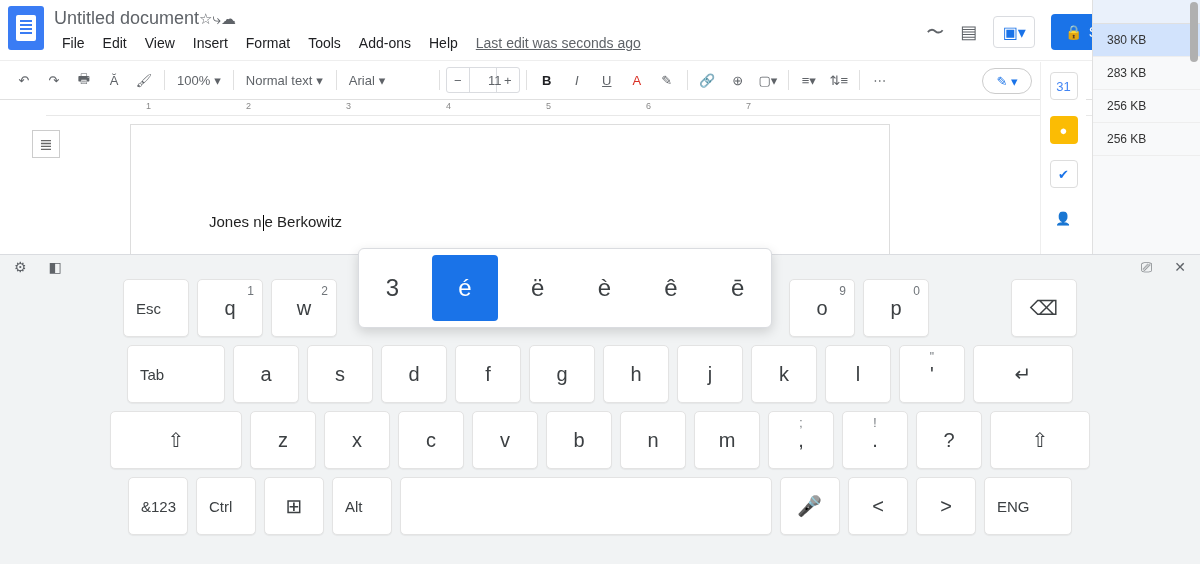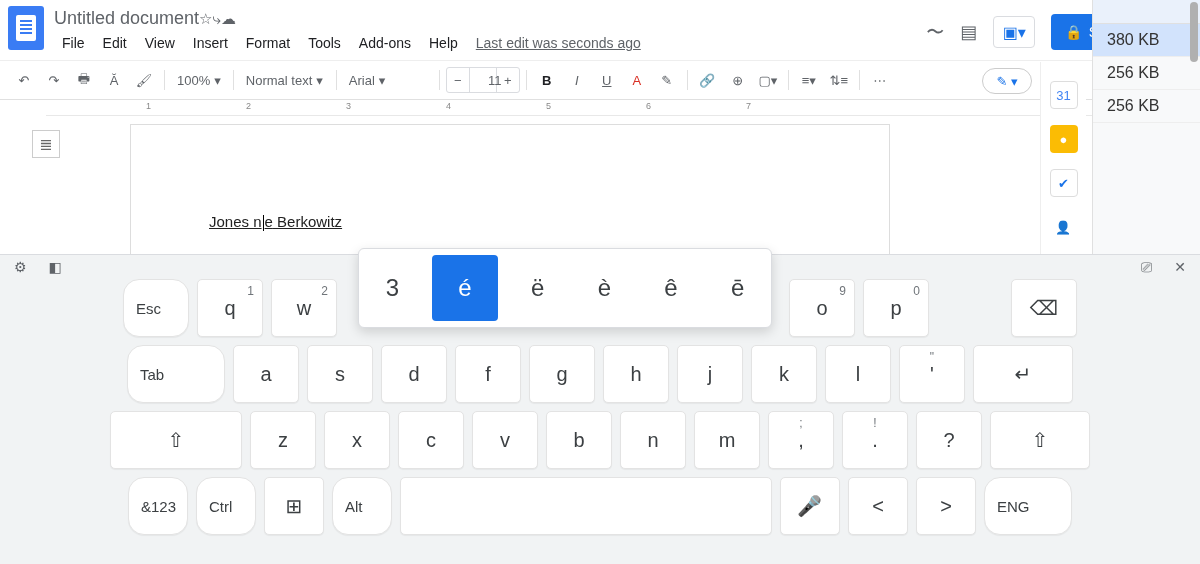--- a/index.html
+++ b/index.html
@@ -26,40 +26,40 @@
 .tsel { padding: 0 6px; display: flex; align-items: center; gap: 4px; cursor: pointer; }
 .fontbox { border: 1px solid #dadce0; border-radius: 3px; height: 26px; display: flex; align-items: center; }
 .fontbox .fb { width: 22px; display: flex; align-items: center; justify-content: center; cursor: pointer; height: 100%; }
 .fontbox .fv { width: 28px; text-align: center; border-left: 1px solid #dadce0; border-right: 1px solid #dadce0; height: 100%; display: flex; align-items: center; justify-content: center; padding-left: 24px; }
 .bold { font-weight: bold; color: #202124; }
 .italic { font-style: italic; }
 .under { text-decoration: underline; }
 .ruler { height: 16px; border-bottom: 1px solid #e8e8e8; position: relative; background: #fff; margin-left: 46px; margin-right: 48px; font-size: 9px; color: #888; }
 .rulnum { position: absolute; top: 1px; }
 .page { position: absolute; left: 130px; top: 124px; width: 760px; height: 380px; background: #fff; border: 1px solid #ddd; }
-.pagetext { position: absolute; left: 78px; top: 88px; font-size: 15px; color: #222; font-family: Arial; text-decoration: underline; }
+.pagetext { position: absolute; left: 78px; top: 88px; font-size: 15px; color: #222; font-family: Arial; }
 .pagetext .cursor { display: inline-block; width: 1px; height: 16px; background: #000; vertical-align: middle; margin: 0 1px; }
 .outline { position: absolute; left: 10px; top: 130px; width: 70px; }
 .outlineicon { width: 28px; height: 28px; border: 1px solid #ccc; display: flex; align-items: center; justify-content: center; cursor: pointer; color: #666; margin-left: 22px; }
-.sidepanel { position: absolute; right: 114px; top: 62px; width: 46px; height: 194px; border-left: 1px solid #eee; background: #fff; display: flex; flex-direction: column; align-items: center; gap: 16px; padding-top: 19px; }
+.sidepanel { position: absolute; right: 114px; top: 62px; width: 46px; height: 194px; border-left: 1px solid #eee; background: #fff; display: flex; flex-direction: column; align-items: center; gap: 16px; padding-top: 10px; }
 .sideicon { width: 28px; height: 28px; border-radius: 4px; display: flex; align-items: center; justify-content: center; font-size: 13px; color: #fff; cursor: pointer; }
 .filelist { position: absolute; right: 0; top: 0; width: 108px; height: 254px; background: #f8f9fa; border-left: 1px solid #e0e0e0; }
 .flhdr { height: 24px; border-bottom: 1px solid #e0e0e0; background: #eaf1fb; }
-.flitem { height: 33px; display: flex; align-items: center; justify-content: flex-start; padding-left: 14px; font-size: 16px; color: #333; border-bottom: 1px solid #eee; }
+.flitem { height: 33px; display: flex; align-items: center; justify-content: flex-start; padding-left: 14px; font-size: 12px; color: #333; border-bottom: 1px solid #eee; }
 .flitem.sel { background: #d2e3fc; }
 .scrollthumb { position: absolute; right: 2px; top: 2px; width: 8px; height: 60px; background: #b0b0b0; border-radius: 4px; }
 .keyboard { position: absolute; left: 0; top: 254px; width: 1200px; height: 310px; background: #f1f3f4; border-top: 1px solid #dadce0; }
 .kbtop { height: 24px; display: flex; align-items: center; padding: 0 14px; justify-content: space-between; }
 .kbtopicon { color: #5f6368; cursor: pointer; font-size: 14px; }
 .kbtopright { display: flex; gap: 22px; }
 .krow { display: flex; justify-content: center; gap: 8px; margin-bottom: 8px; }
 .key { background: #fff; border: 1px solid #e3e3e3; border-radius: 5px; height: 58px; display: flex; align-items: center; justify-content: center; font-size: 20px; color: #3c4043; cursor: pointer; position: relative; box-shadow: 0 1px 1px rgba(0,0,0,.05); }
 .key .sup { position: absolute; top: 4px; right: 8px; font-size: 12px; color: #70757a; }
 .key .supc { position: absolute; top: 4px; left: 50%; transform: translateX(-50%); font-size: 12px; color: #70757a; }
-.key.lbl { font-size: 15px; justify-content: flex-start; padding-left: 12px; border-radius: 16px; }
+.key.lbl { font-size: 15px; justify-content: flex-start; padding-left: 12px; }
 .key.spacer { background: transparent; border: none; box-shadow: none; cursor: default; }
 .accentpop { position: absolute; top: 248px; left: 358px; width: 414px; height: 80px; background: #fff; border: 1px solid #dadce0; border-radius: 6px; box-shadow: 0 4px 12px rgba(0,0,0,.15); display: flex; z-index: 20; }
 .accentkey { flex: 1; display: flex; align-items: center; justify-content: center; font-size: 24px; color: #3c4043; cursor: pointer; position: relative; }
 .accentkey.sel { background: #1a73e8; color: #fff; margin: 6px; border-radius: 4px; }
 .editpen { position: absolute; right: 168px; top: 68px; color: #1a73e8; border: 1px solid #ccc; border-radius: 20px; width: 50px; height: 26px; display:flex; align-items:center; justify-content:center; gap:2px; font-size:13px; cursor:pointer; }
 .chev { position: absolute; right: 128px; top: 72px; color: #444; cursor: pointer; }
 </style>
 </head>
 <body>
 
@@ -166,20 +166,21 @@
 <div class="sidepanel">
   <div class="sideicon" style="background:#fff;border:1px solid #ddd;color:#4285f4">31</div>
   <div class="sideicon" style="background:#fbbc04">●</div>
   <div class="sideicon" style="background:#fff;color:#1a73e8;border:1px solid #ddd">✔</div>
   <div class="sideicon" style="background:#fff;color:#4285f4">👤</div>
 </div>
 
 <div class="filelist">
   <div class="flhdr"></div>
   <div class="flitem sel">380 KB</div>
+  <div class="flitem">283 KB</div>
   <div class="flitem">256 KB</div>
   <div class="flitem">256 KB</div>
   <div class="scrollthumb"></div>
 </div>
 
 <div class="keyboard">
   <div class="kbtop">
     <div style="display:flex;gap:22px">
       <span class="kbtopicon">⚙</span>
       <span class="kbtopicon">◧</span>

